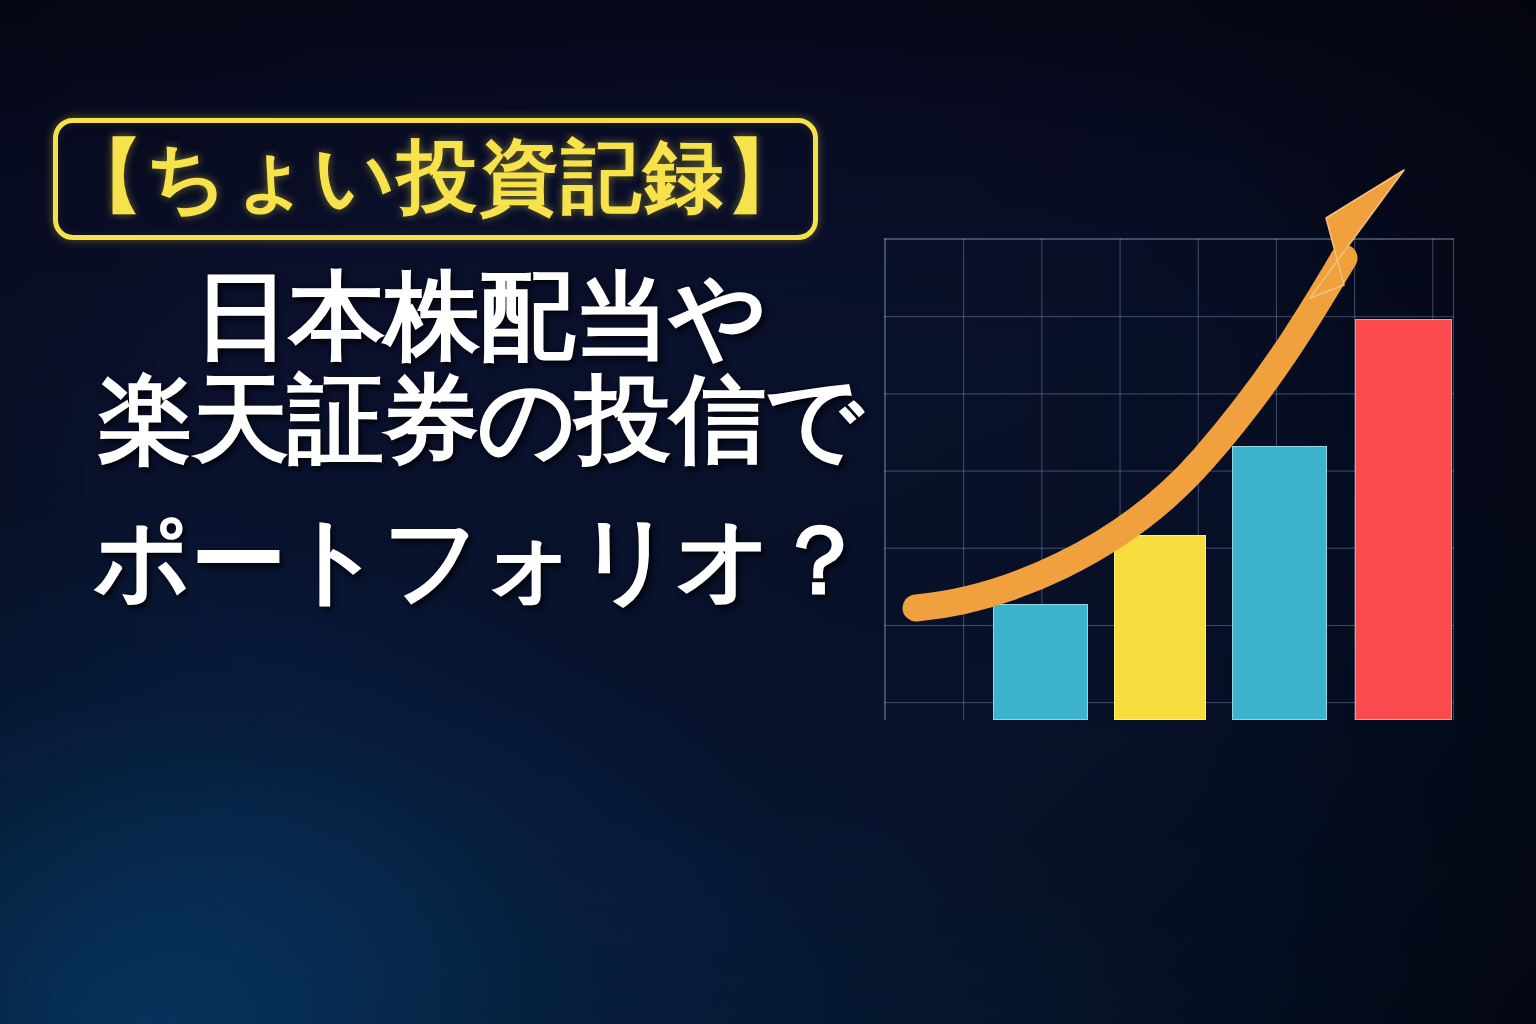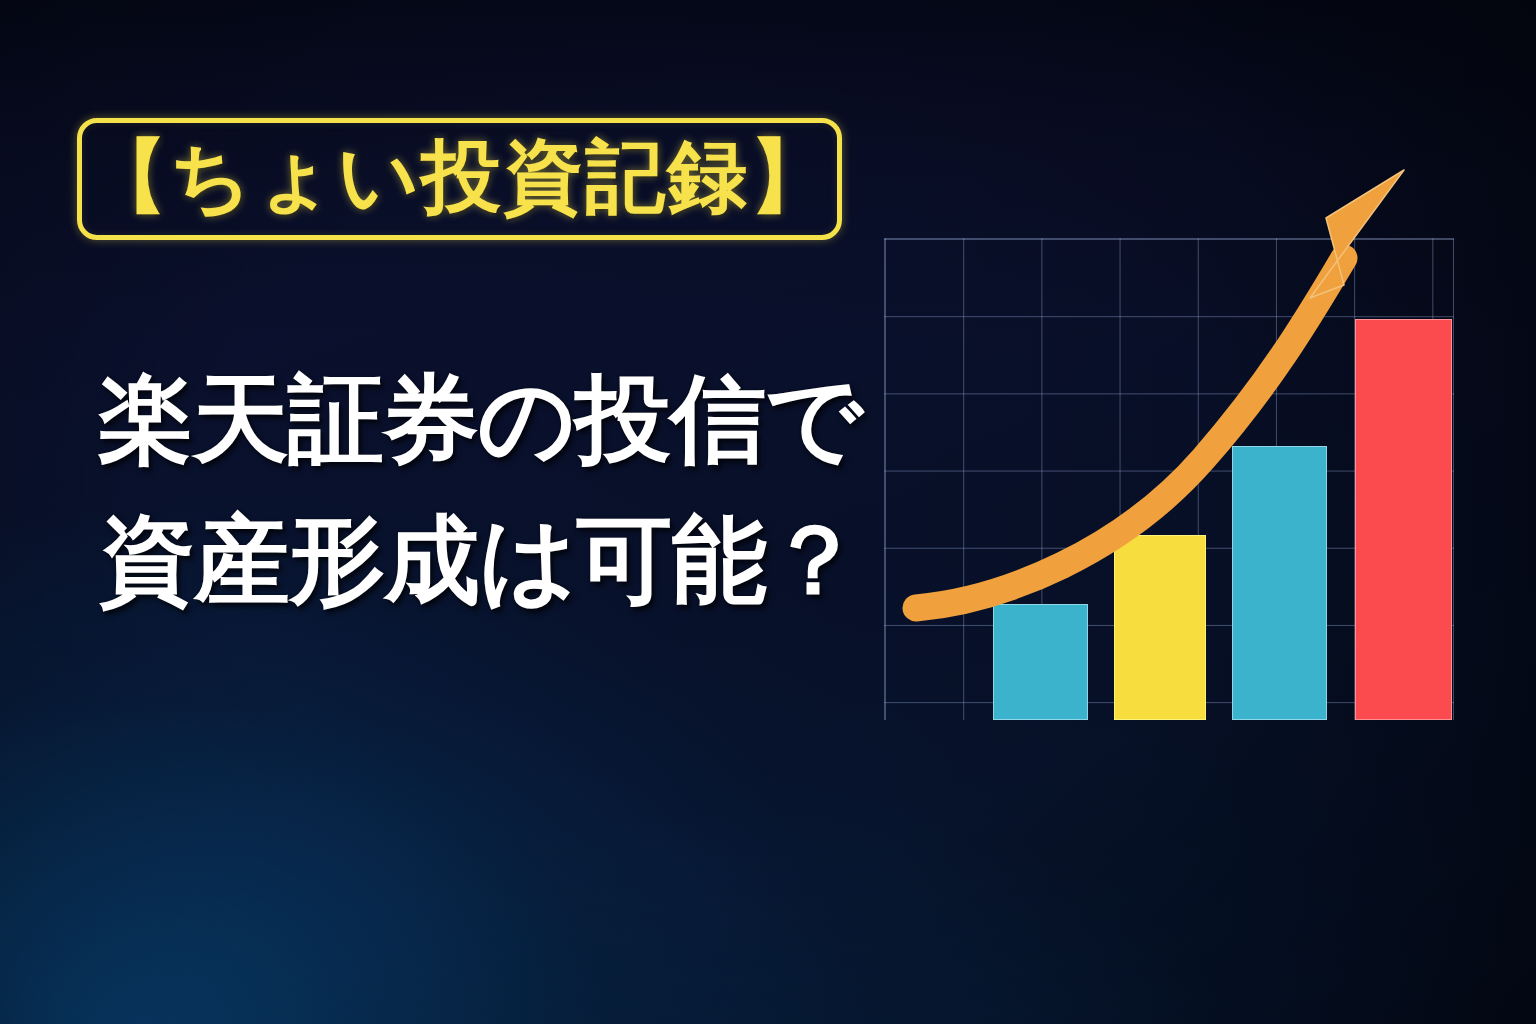--- a/index.html
+++ b/index.html
@@ -57,21 +57,20 @@
     top: 118px;
     width: 765px;
     height: 122px;
     box-sizing: border-box;
     border: 5px solid #f5e14a;
     border-radius: 20px;
     display: flex;
     align-items: center;
     justify-content: center;
     box-shadow: 0 0 10px rgba(245,225,74,0.35), inset 0 0 8px rgba(245,225,74,0.10);
-    margin-left: 24px;
   }
   #badge-text {
     color: #f7e24c;
     font-size: 80px;
     font-weight: 700;
     letter-spacing: 2px;
     line-height: 1;
     white-space: nowrap;
     text-shadow: 0 0 8px rgba(247,226,76,0.45), 2px 2px 0 rgba(0,0,0,0.35);
     transform: translateY(-2px);
@@ -138,22 +137,23 @@
   <div id="bg-topfade"></div>
   <div id="bg-rightfade"></div>
   <div id="bg-vignette"></div>
 
   <div id="text-col">
 
     <div id="badge" style="border-color: rgb(245, 225, 74);">
       <span id="badge-text" style="color: rgb(247, 226, 76);">【ちょい投資記録】</span>
     </div>
 
+    <div class="headline" id="hl1">日本株配当や</div>
     <div class="headline" id="hl2">楽天証券の投信で</div>
-    <div class="headline" id="hl3">資産形成は可能？</div>
+    <div class="headline" id="hl3">ポートフォリオ？</div>
 
   </div>
 
   <div id="chart">
 
     <div id="grid" style="background-image: linear-gradient(to right, rgba(150, 170, 215, 0.4) 1px, transparent 1px), linear-gradient(rgba(150, 170, 215, 0.4) 1px, transparent 1px); border-left-color: rgba(150, 170, 215, 0.4); border-top-color: rgba(150, 170, 215, 0.4); border-right-color: rgba(150, 170, 215, 0.4);"></div>
 
     <div id="bars-layer">
         <div class="bar" style="left: 109px; width: 95px; height: 115.68px; background: rgb(59, 179, 204); border: 1.5px solid rgb(143, 215, 230);"></div>
         <div class="bar" style="left: 230px; width: 92px; height: 185.088px; background: rgb(247, 221, 61); border: 1.5px solid rgb(255, 242, 122);"></div>

